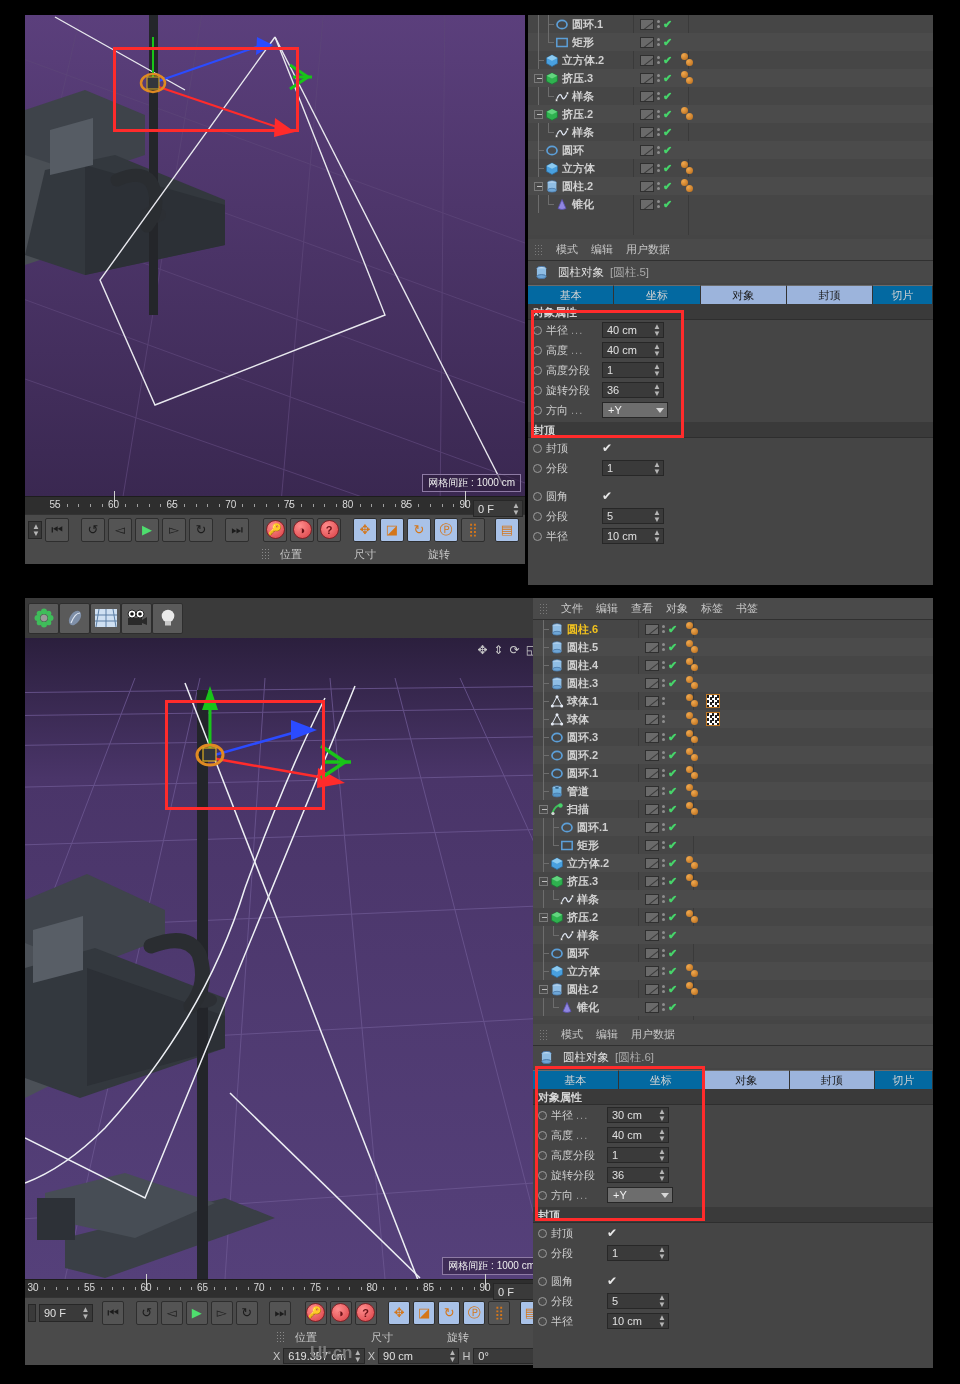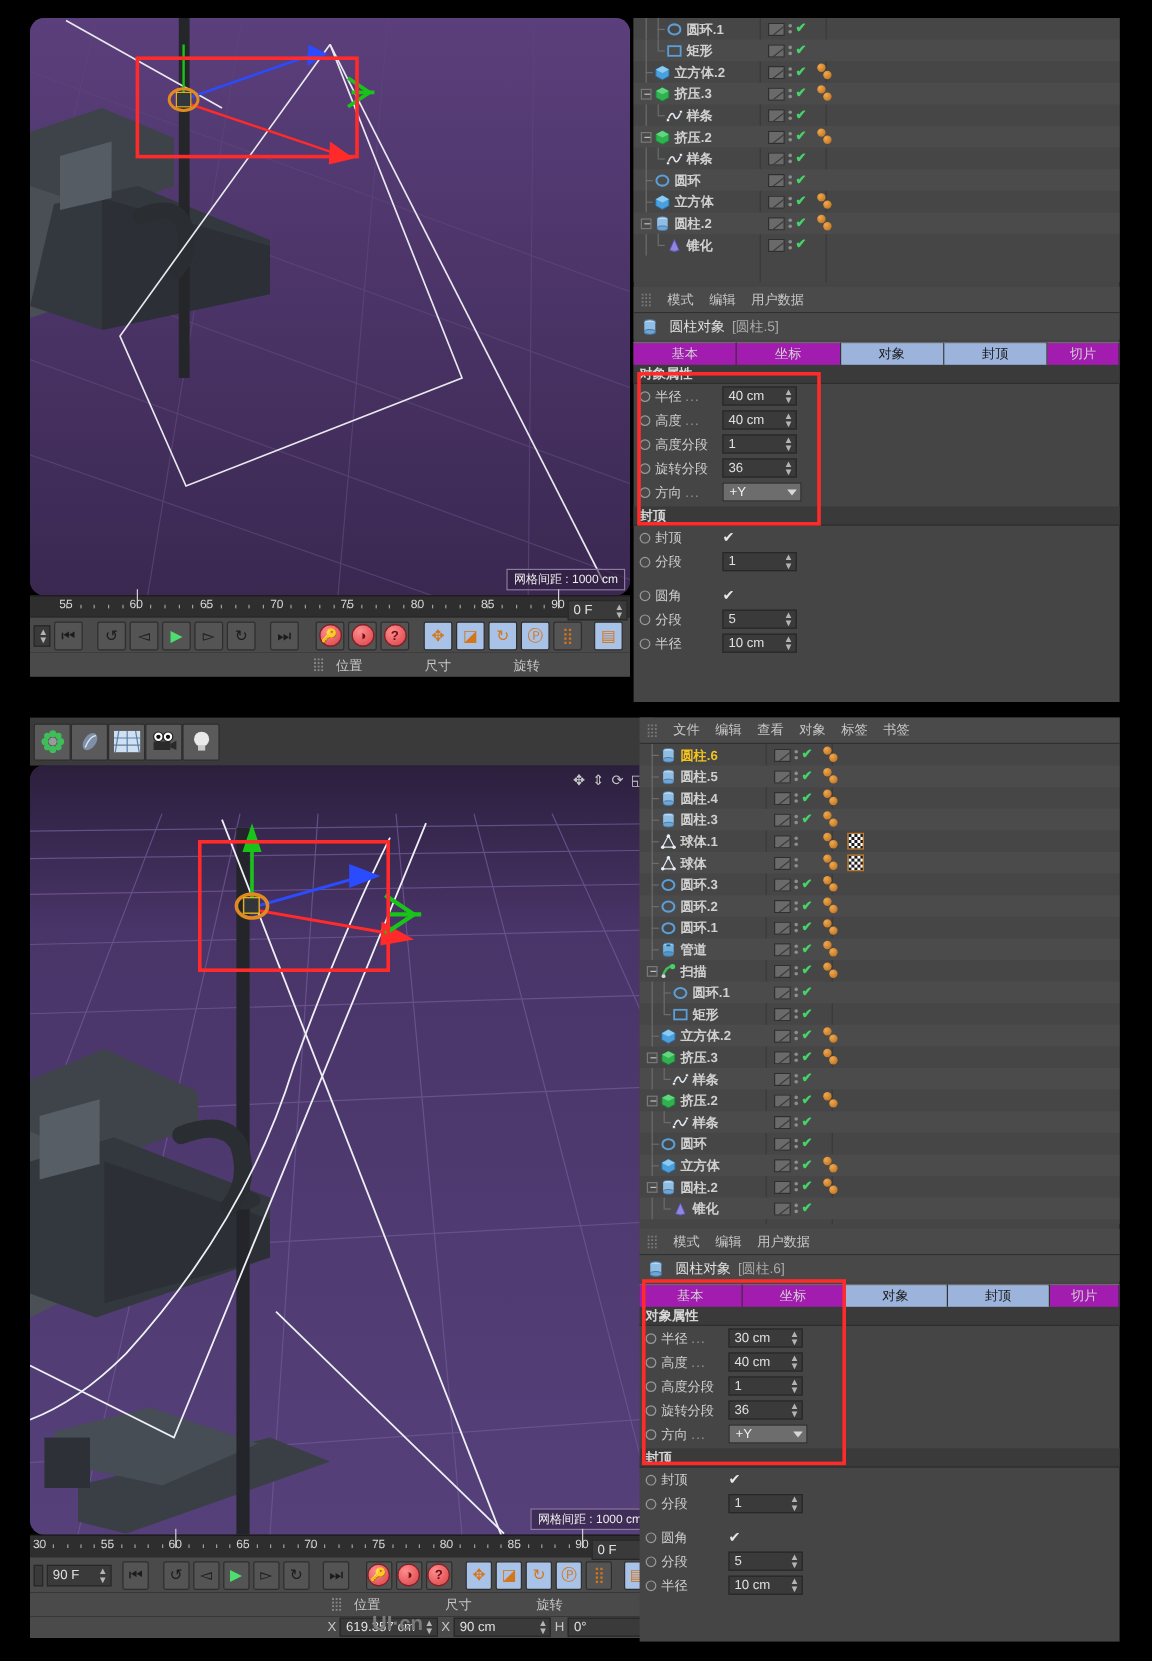--- a/index.html
+++ b/index.html
@@ -20,21 +20,21 @@
   .menubar .grip {
     width:9px; height:12px;
     background-image:
       radial-gradient(#8a8a8a 0.6px, transparent 0.7px);
     background-size:3px 3px;
     opacity:.75;
   }
   .tabrow { display:flex; height:19px; background:#3c3c3c; }
   .tabrow .tab {
     flex:1; font-size:11px; color:#d2d2d2; text-align:center;
-    line-height:19px; background:#a21caf; border-right:1px solid #333;
+    line-height:19px; background:#0369a1; border-right:1px solid #333;
     border-top:1px solid #6a6a6a;
   }
   .tabrow .tab.active { background:#9cb4dc; color:#1a1a1a; }
   .grouphdr {
     height:16px; background:#3a3a3a; color:#d6d6d6; font-size:11px;
     padding-left:5px; line-height:16px; font-weight:bold;
     border-bottom:1px solid #2e2e2e;
   }
   .prow { display:flex; align-items:center; height:20px; padding-left:5px; gap:4px; }
   .bullet {
@@ -87,21 +87,21 @@
   .beads { display:flex; position:relative; width:18px; height:16px; }
   .bead { width:7px; height:7px; border-radius:50%; background:radial-gradient(circle at 32% 30%, #f0a84e, #b86a18); position:absolute; }
   .checker {
     width:14px; height:14px; border:1px solid #c07a28;
     background:
       conic-gradient(#fff 0 25%, #1c1c1c 0 50%, #fff 0 75%, #1c1c1c 0);
     background-size:5px 5px;
   }
 
   
-  .vp { position:relative; overflow:hidden; background:#3d2b52;border-radius:12px; }
+  .vp { position:relative; overflow:hidden; background:#3d2b52; }
   .gridlabel {
     position:absolute; right:4px; bottom:4px; font-size:10px; color:#eee;
     background:rgba(45,30,60,.55); border:1px solid #8d7aa4; padding:1px 5px;
   }
   .selbox { position:absolute; border:3px solid #ff2b2b; }
 
   
   .timeline { background:#2e2e2e; height:18px; position:relative; border-top:1px solid #1d1d1d; }
   .tl-num { position:absolute; top:2px; font-size:10px; color:#d9d9d9; transform:translateX(-50%); }
   .tl-tick { position:absolute; bottom:7px; width:1px; height:4px; background:#a0a0a0; }

